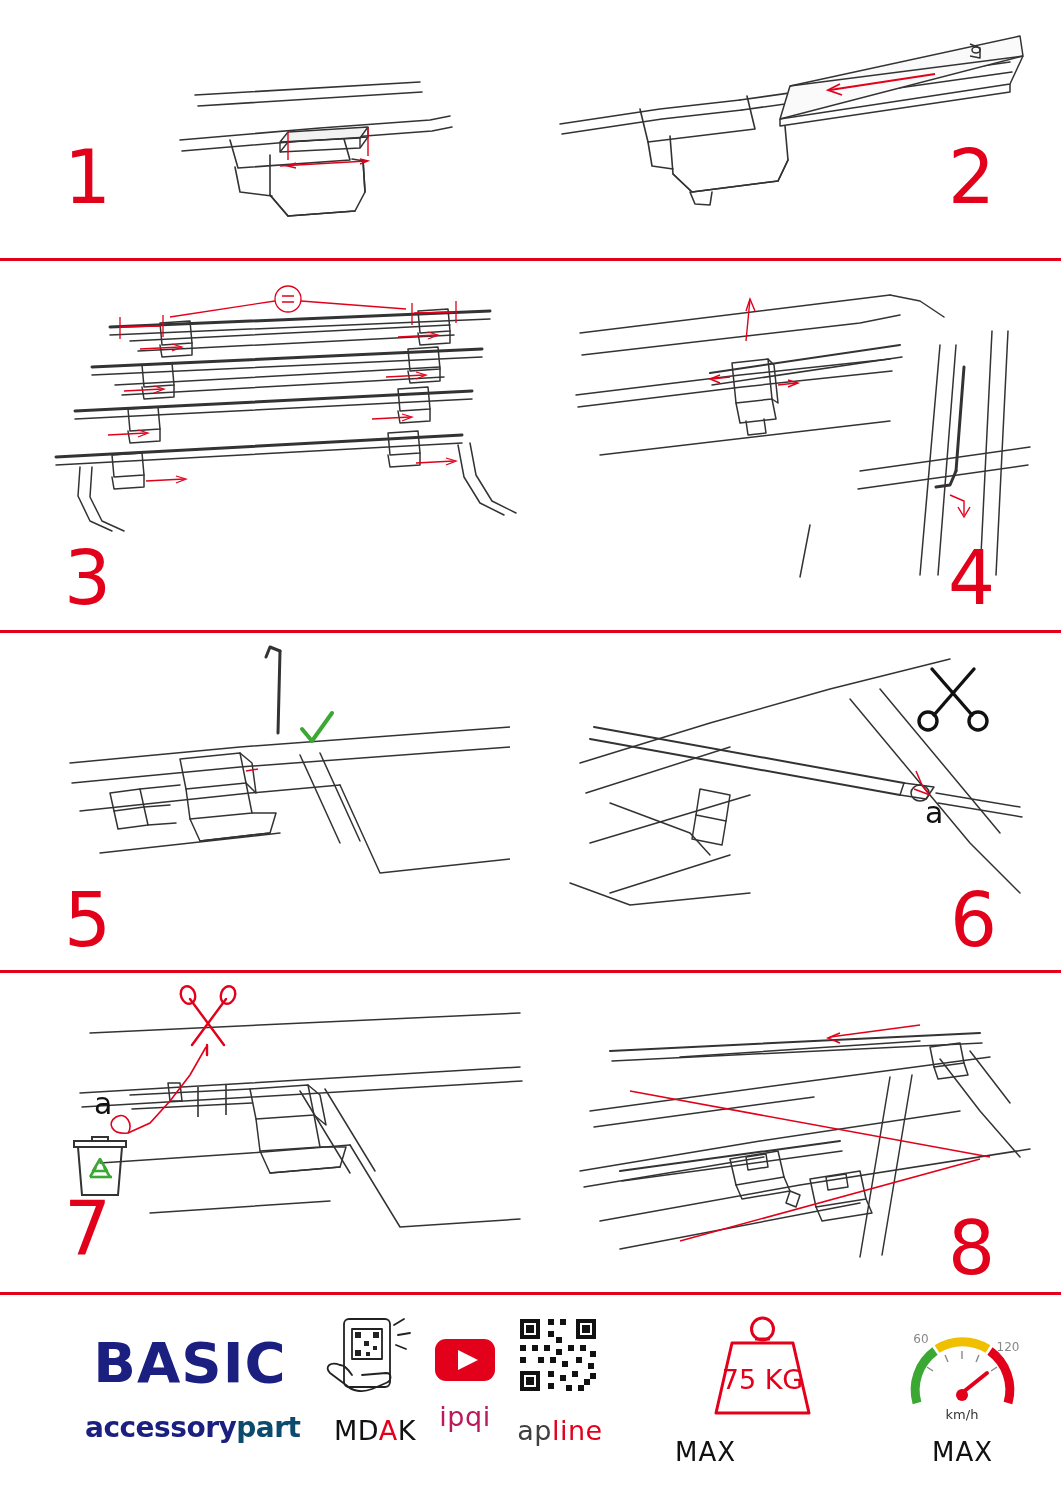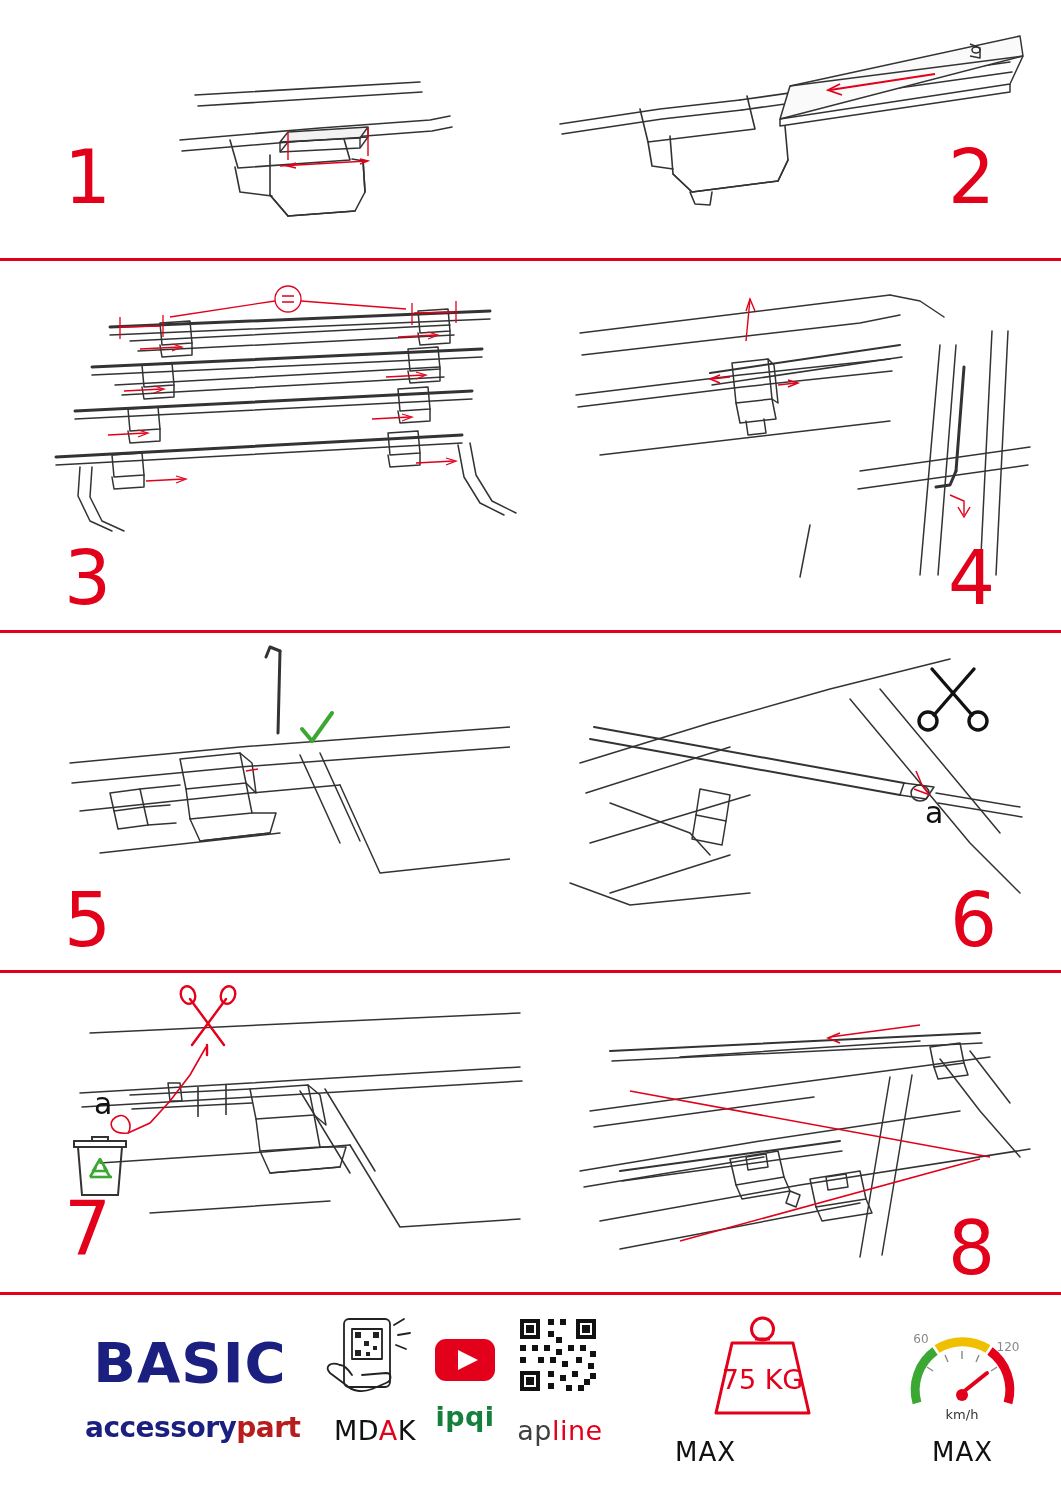--- a/index.html
+++ b/index.html
@@ -71,35 +71,35 @@
     line-height: 1;
   }
   .brand-accessory {
     margin-top: 20px;
     font-family: "DejaVu Sans", sans-serif;
     font-size: 28px;
     font-weight: bold;
     color: #1b2080;
     letter-spacing: -0.5px;
   }
-  .brand-accessory .part { color: #b91c1c; margin-top: 20px; }
+  .brand-accessory .part { color: #0c4a6e; margin-top: 20px; }
 
   .logo-item {
     position: absolute;
     text-align: center;
   }
   .logo-caption {
     font-family: "DejaVu Sans", sans-serif;
     font-size: 27px;
     letter-spacing: 0.5px;
     margin-top: 12px;
   }
   .cap-mdak { color: #111; font-weight: 500; }
   .cap-mdak .a-red { color: #e2001a; }
-  .cap-ipqi { color: #15803d; font-weight: 700; }
+  .cap-ipqi { color: #be185d; font-weight: 400; }
   .cap-apline { color: #e2001a; font-weight: 400; }
   .cap-apline .ap { color: #404040; }
 
   .weight-item {
     position: absolute;
     left: 660px;
     top: 12px;
     width: 175px;
     text-align: left;
   }

